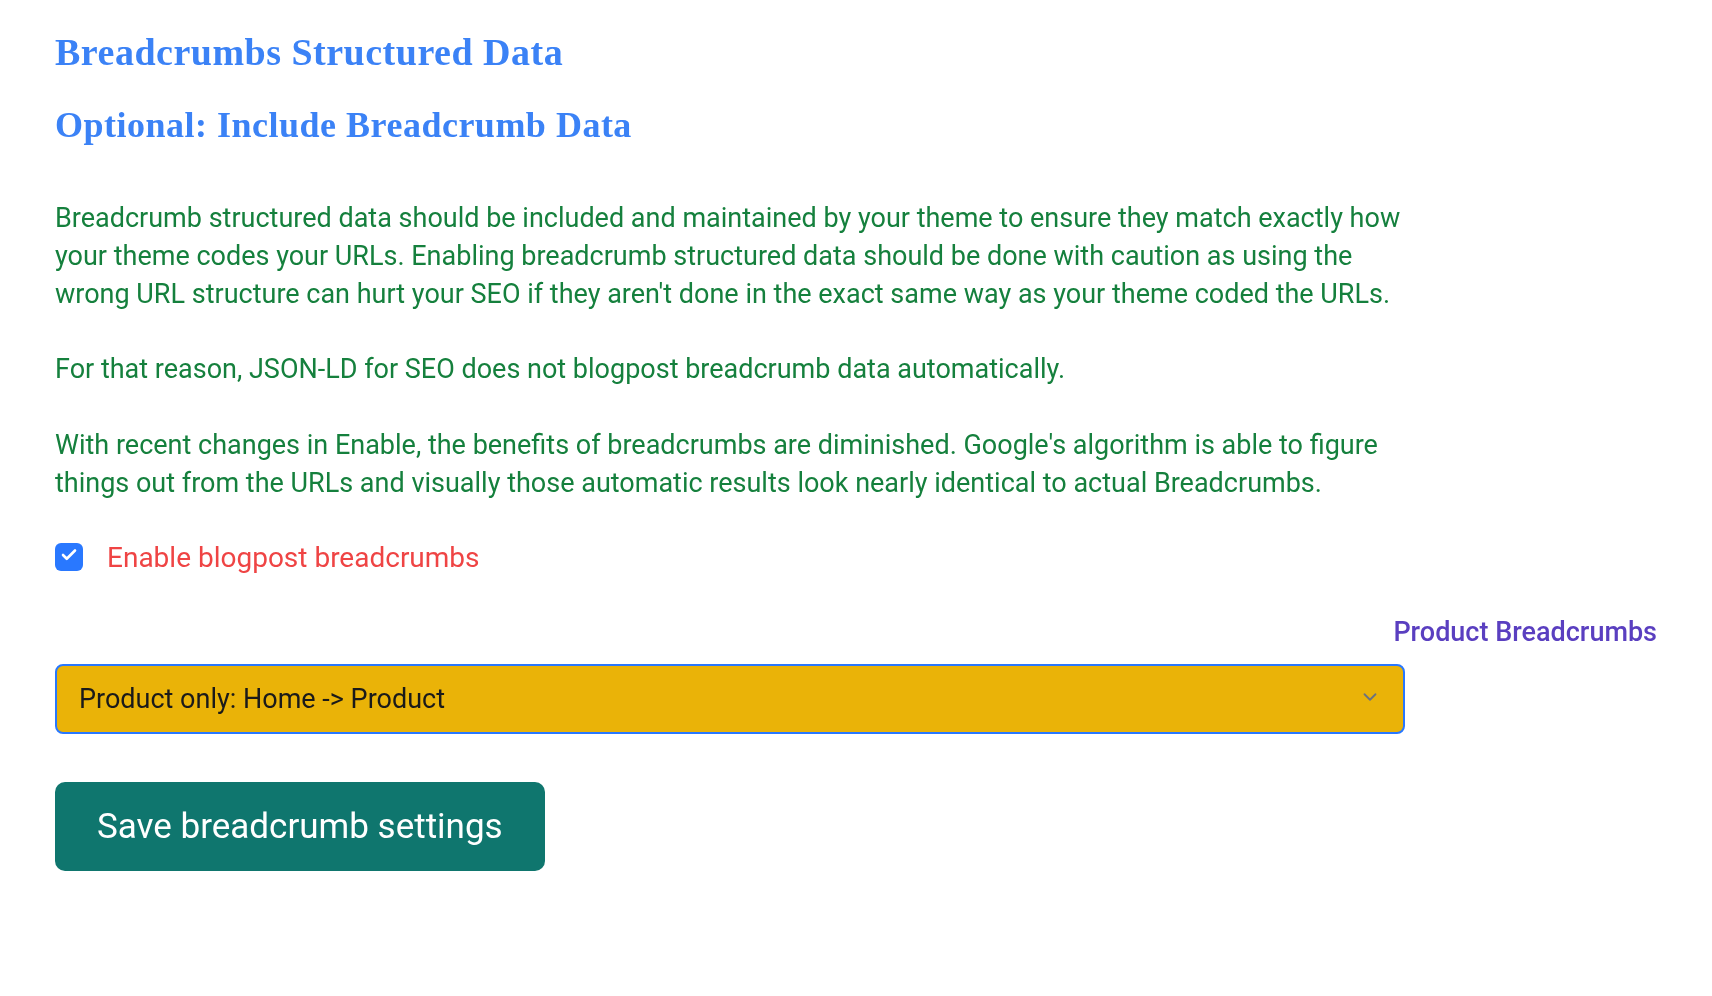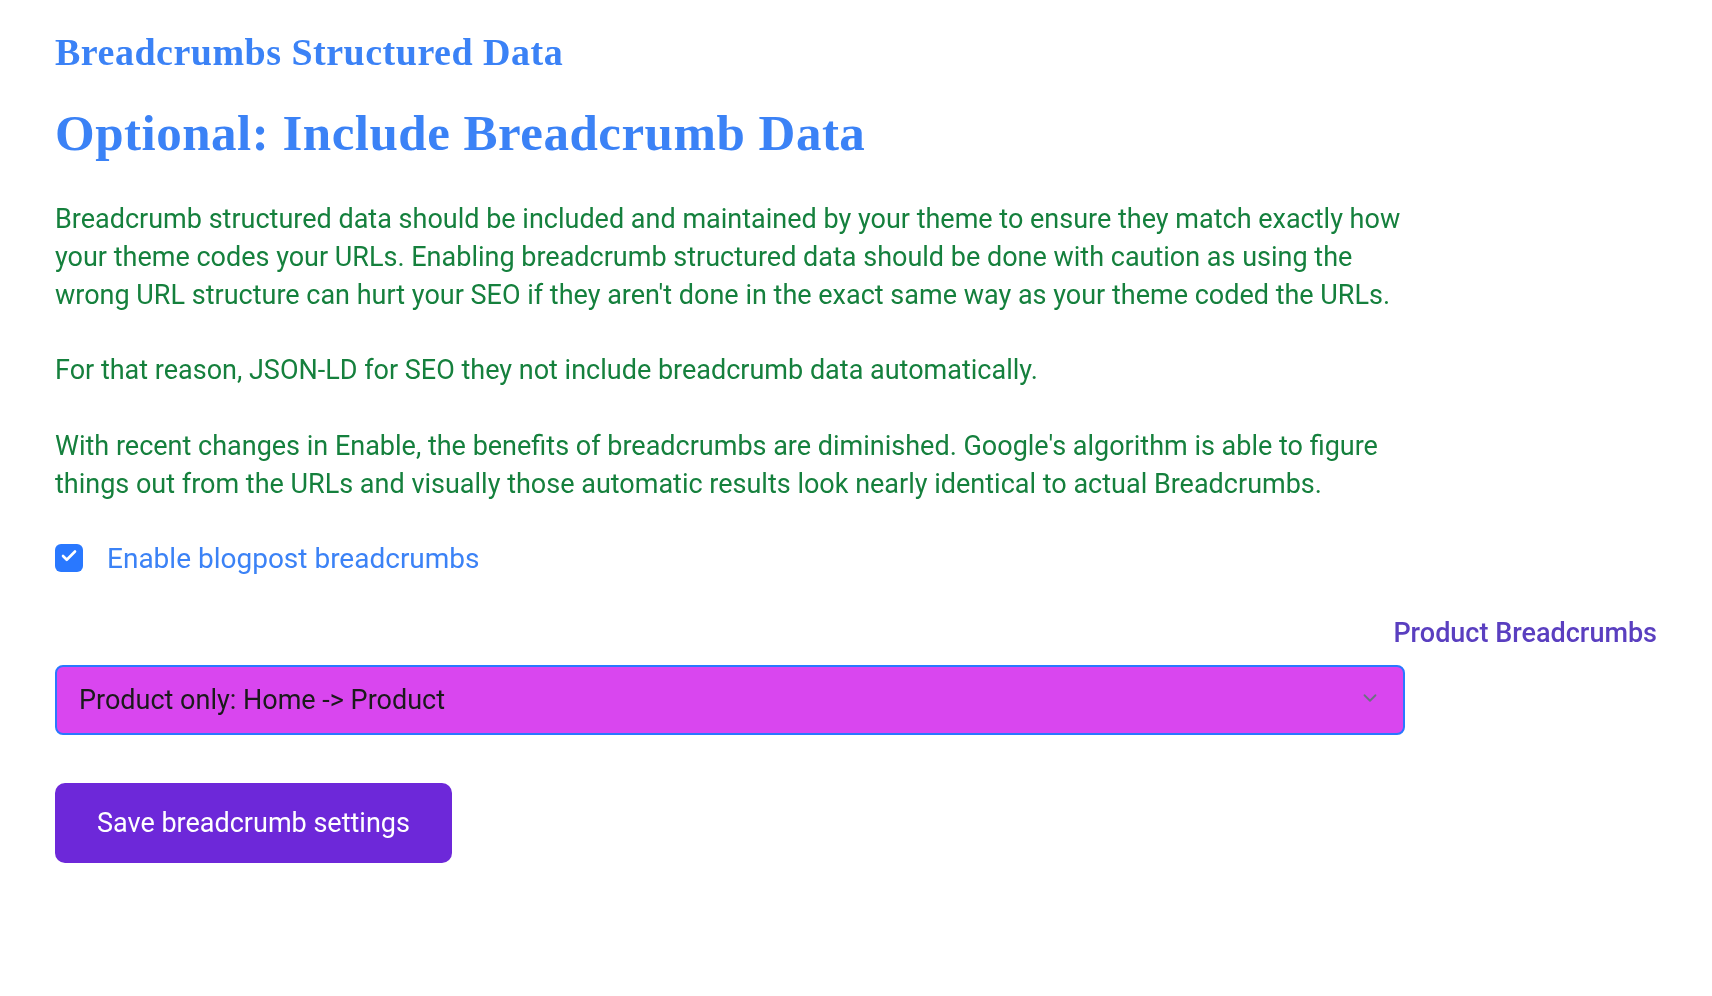--- a/index.html
+++ b/index.html
@@ -23,22 +23,22 @@
       letter-spacing: 0.5px;
       font-stretch: condensed;
     }
     
     h1 {
       font-size: 38px;
       margin-bottom: 30px;
     }
     
     h2 {
-      font-size: 51px;
-      margin-bottom: 39px;
+      font-size: 36px;
+      margin-bottom: 54px;
     }
     
     .body-text {
       font-size: 27px;
       line-height: 1.4;
       color: #15803d;
       margin-bottom: 38px;
       max-width: 1350px;
     }
     
@@ -61,21 +61,21 @@
       flex-shrink: 0;
     }
     
     .checkbox svg {
       width: 18px;
       height: 18px;
     }
     
     .checkbox-label {
       font-size: 28px;
-      color: #3b82f6;
+      color: #ef4444;
       font-weight: 400;
       cursor: pointer;
     }
     
     .field-label {
       font-size: 27px;
       color: #5a3fc0;
       font-weight: 500;
       margin-bottom: 16px;
       text-align: right;
@@ -87,21 +87,21 @@
       max-width: 1350px;
       margin-bottom: 48px;
     }
     
     .select {
       width: 100%;
       height: 70px;
       padding: 0 50px 0 22px;
       font-size: 27px;
       color: #1a1a1a;
-      background: #d946ef;
+      background: #eab308;
       border: 2px solid #2978ff;
       border-radius: 8px;
       appearance: none;
       cursor: pointer;
       font-family: inherit;
     }
     
     .select-chevron {
       position: absolute;
       right: 24px;
@@ -110,43 +110,43 @@
       pointer-events: none;
       color: #6b7280;
     }
     
     .select-chevron svg {
       width: 22px;
       height: 22px;
     }
     
     .save-button {
-      background: #6d28d9;
+      background: #0f766e;
       color: #ffffff;
       border: none;
       border-radius: 10px;
       padding: 24px 42px;
-      font-size: 27px;
+      font-size: 35px;
       font-weight: 400;
       cursor: pointer;
       font-family: inherit;
     }
   </style>
 </head>
 <body>
 
 
 
 <h1 class="heading-font">Breadcrumbs Structured Data</h1>
 
 <h2 class="heading-font">Optional: Include Breadcrumb Data</h2>
 
 <p class="body-text">Breadcrumb structured data should be included and maintained by your theme to ensure they match exactly how your theme codes your URLs. Enabling breadcrumb structured data should be done with caution as using the wrong URL structure can hurt your SEO if they aren't done in the exact same way as your theme coded the URLs.</p>
 
-<p class="body-text">For that reason, JSON-LD for SEO they not include breadcrumb data automatically.</p>
+<p class="body-text">For that reason, JSON-LD for SEO does not blogpost breadcrumb data automatically.</p>
 
 <p class="body-text">With recent changes in Enable, the benefits of breadcrumbs are diminished. Google's algorithm is able to figure things out from the URLs and visually those automatic results look nearly identical to actual Breadcrumbs.</p>
 
 <div class="checkbox-row">
   <div class="checkbox">
     <span>
       <svg viewBox="0 0 24 24" fill="none" stroke="#ffffff" stroke-width="3.5" stroke-linecap="round" stroke-linejoin="round">
         <polyline points="20 6 9 17 4 12"></polyline>
       </svg>
     </span>

